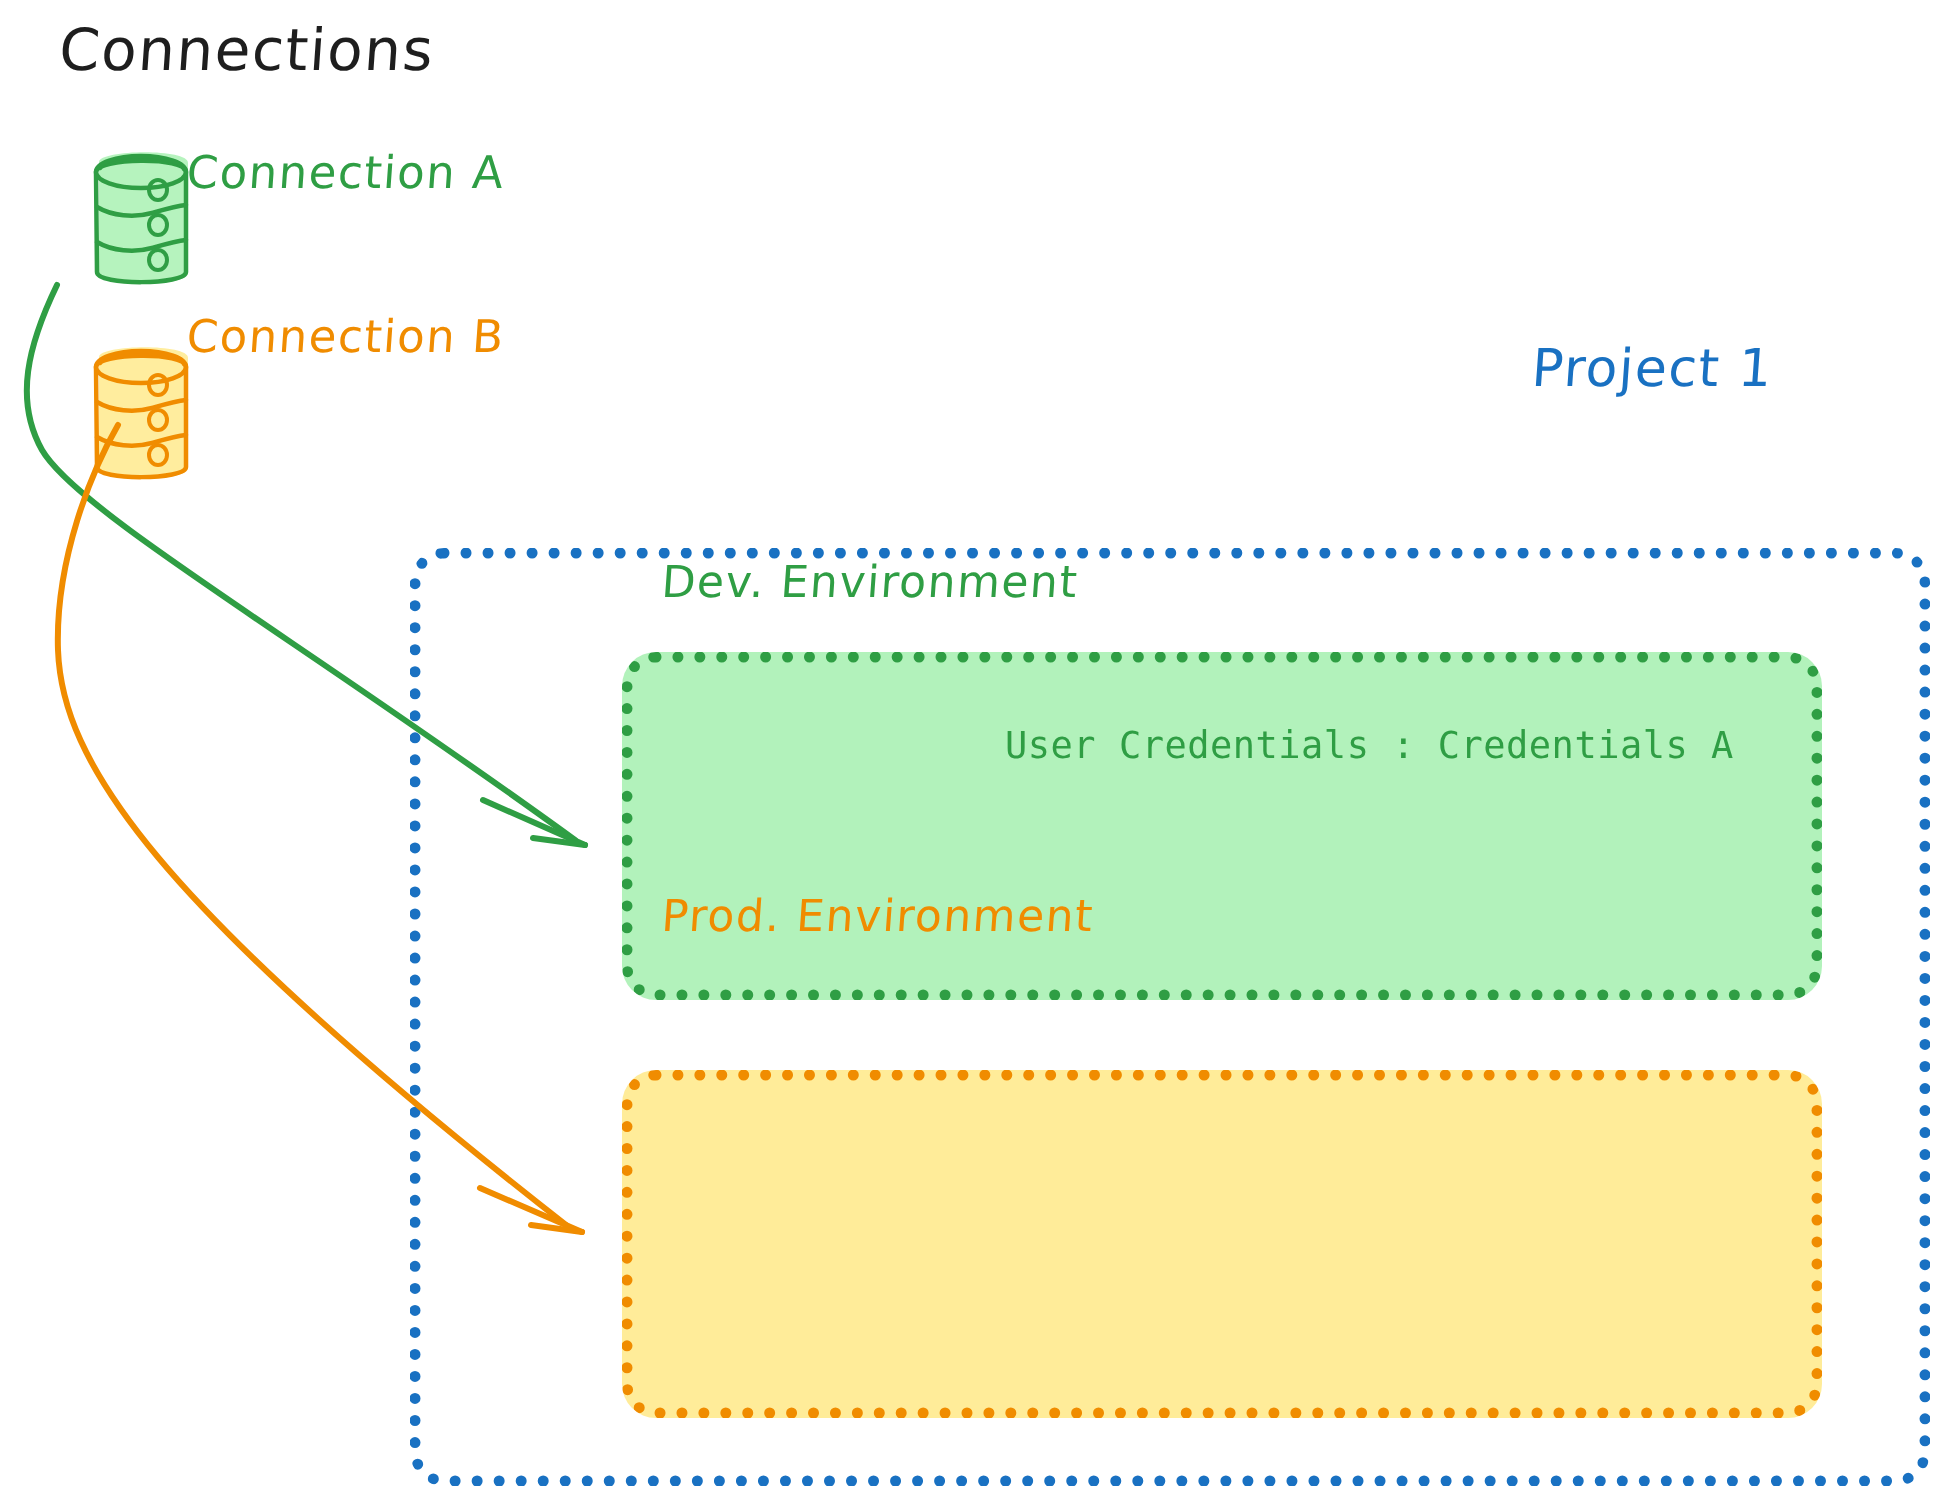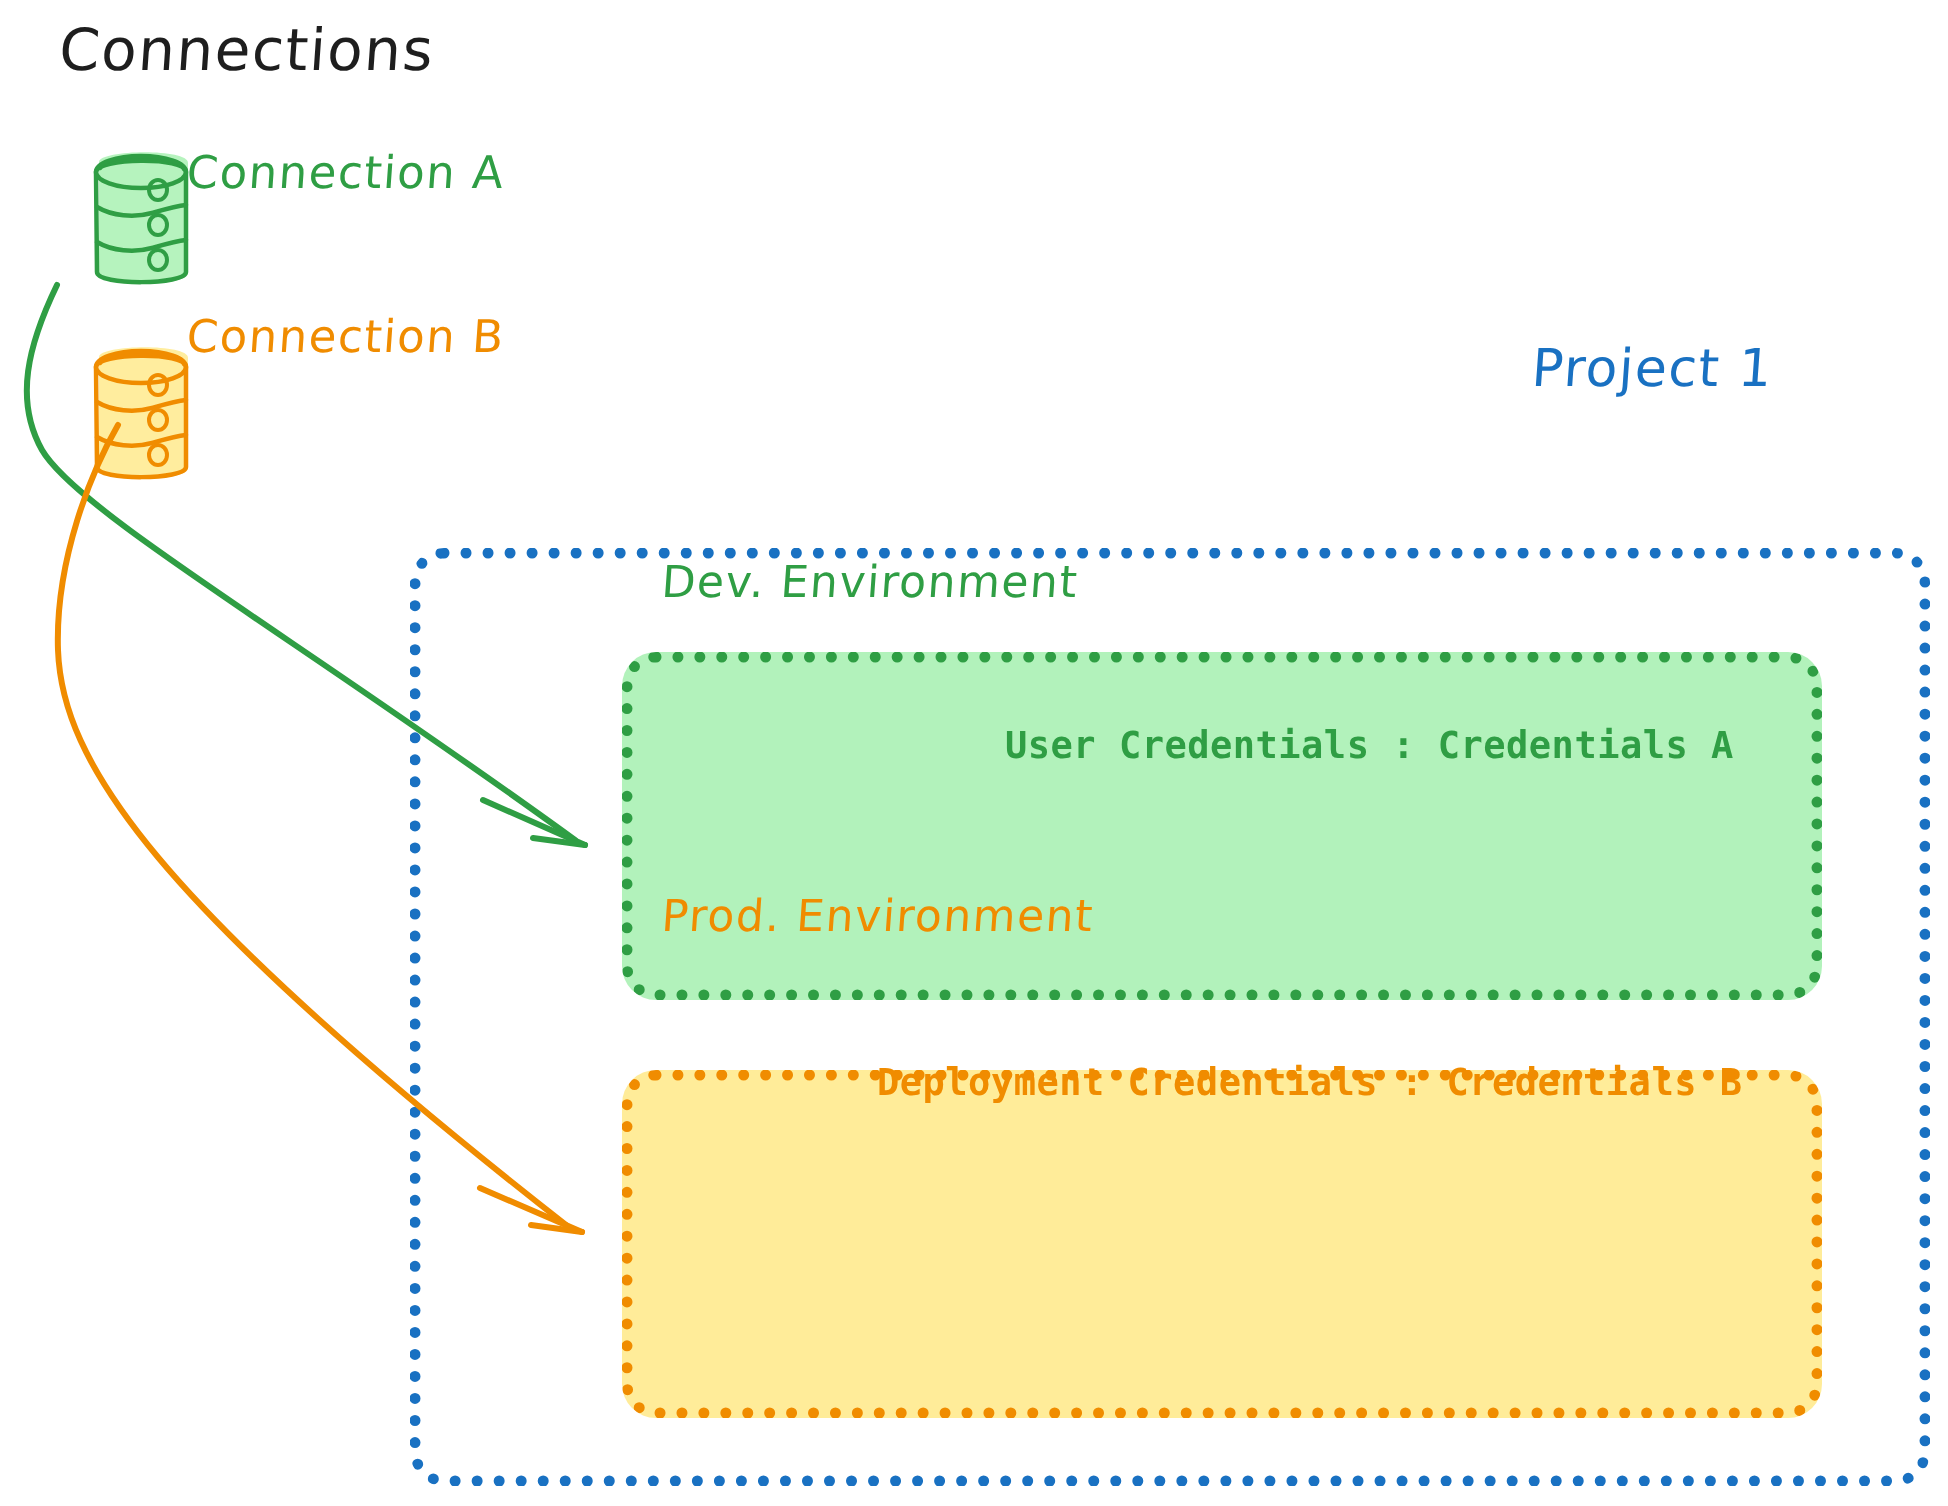--- a/index.html
+++ b/index.html
@@ -33,21 +33,21 @@
   
   .hand {
     font-family: "DejaVu Sans", sans-serif;
     font-weight: 400;
     letter-spacing: 1.5px;
     transform: skewX(-4deg);
     transform-origin: left bottom;
   }
   .mono {
     font-family: "DejaVu Sans Mono", monospace;
-    font-weight: 700;
+    font-weight: 400;
     letter-spacing: 0.5px;
   }
   #title-connections {
     left: 57px;
     top: 16px;
     font-size: 58px;
     color: #1e1e1e;
   }
   #label-connection-a {
     left: 185px;
@@ -191,15 +191,14 @@
   <div class="txt hand" id="label-connection-b">Connection B</div>
 
   <div class="txt hand" id="label-project-title">Project 1</div>
 
   <div class="txt hand" id="label-dev-env">Dev. Environment</div>
 
   <div class="txt mono" id="text-dev-credentials">User Credentials : Credentials A</div>
 
   <div class="txt hand" id="label-prod-env">Prod. Environment</div>
 
-  <div class="txt mono" id="text-prod-credentials">Deployment Credentials : Credentials B</div>
 
 </div>
 
 </body></html>

